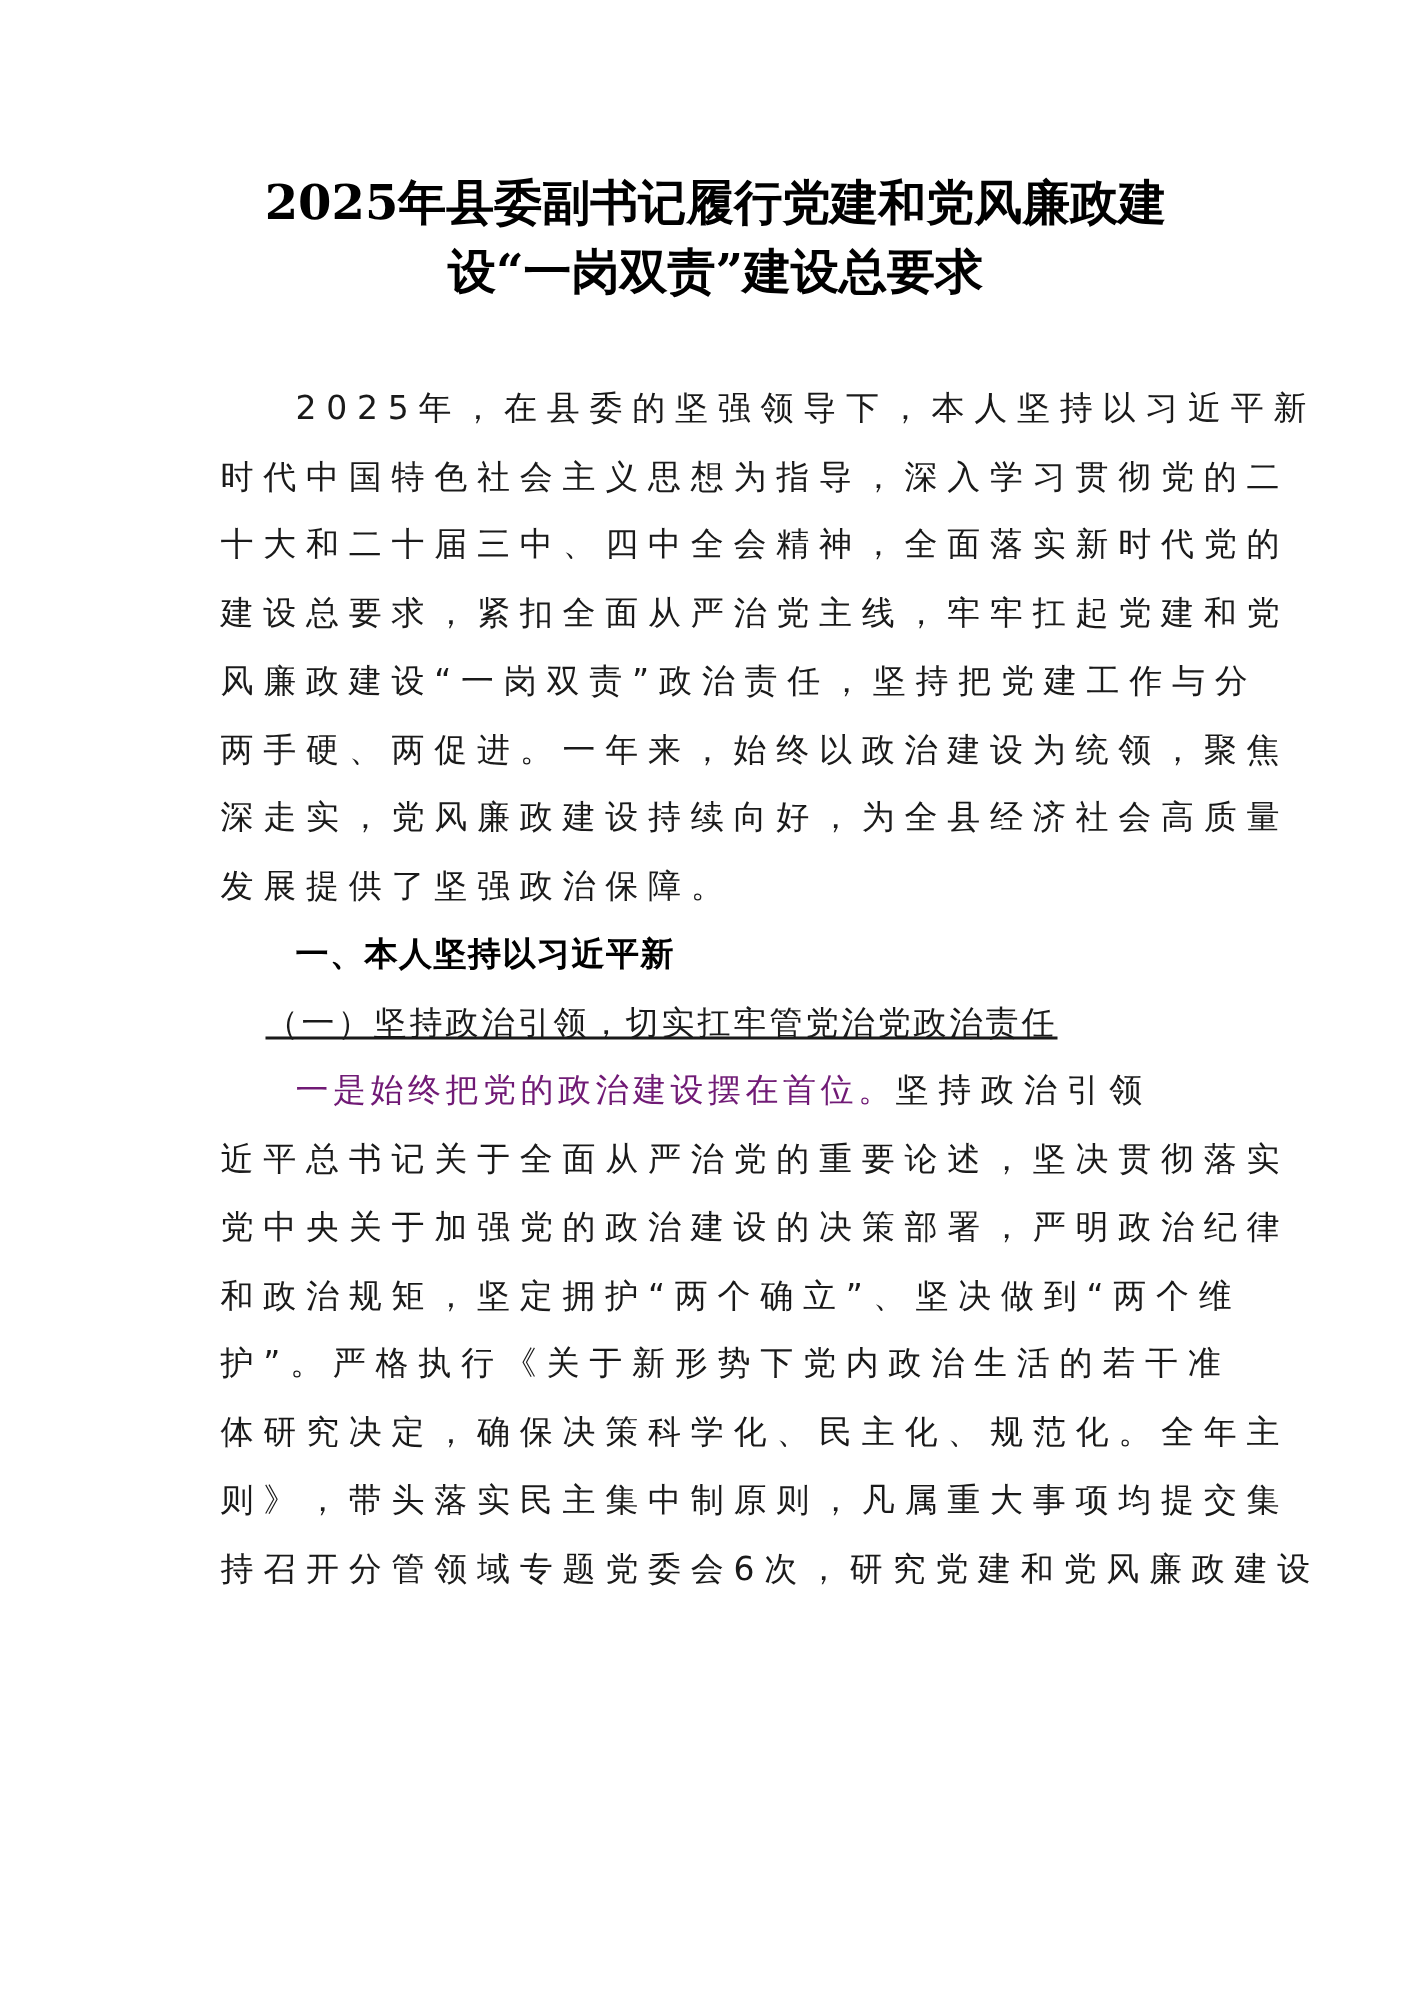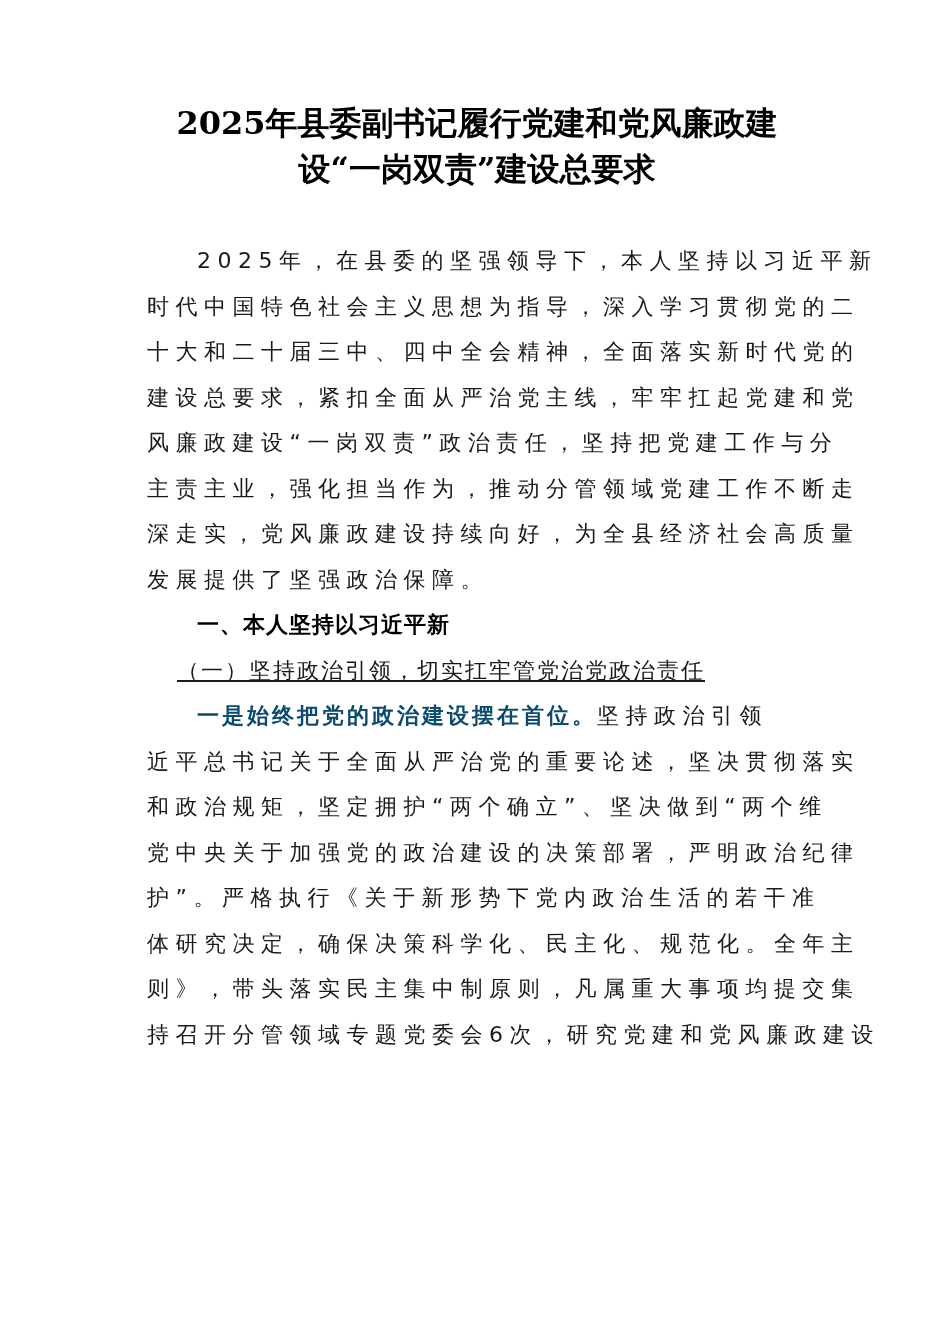--- a/index.html
+++ b/index.html
@@ -10,21 +10,21 @@
     body {
       width: 950px;
       height: 1344px;
       position: relative;
       overflow: hidden;
       color: #111111;
     }
     .page {
       position: absolute;
       left: 147px;
-      top: 100px;
+      top: 112px;
       width: 660px;
     }
     .title {
       font-family: "DejaVu Serif", "Liberation Serif", serif;
       font-weight: bold;
       font-size: 32px;
       line-height: 46px;
       text-align: center;
       margin: 0;
       letter-spacing: 0px;
@@ -53,54 +53,54 @@
       letter-spacing: 1px;
       padding-left: 50px;
       color: #000;
     }
     .h2 {
       padding-left: 30px;
       letter-spacing: 2px;
       text-decoration: underline;
     }
     .bold-lead {
-      font-weight: bold;
-      color: #0c4a6e;
+      font-weight: normal;
+      color: #701a75;
       letter-spacing: 3px;
     }
   </style>
 </head>
 <body>
 
 <div class="page">
   <h1 class="title">
     <span>2025年县委副书记履行党建和党风廉政建</span>
     <span>设“一岗双责”建设总要求</span>
   </h1>
 
   <div class="body">
     <div>
       <span class="line indent">2025年，在县委的坚强领导下，本人坚持以习近平新</span>
       <span class="line">时代中国特色社会主义思想为指导，深入学习贯彻党的二</span>
       <span class="line">十大和二十届三中、四中全会精神，全面落实新时代党的</span>
       <span class="line">建设总要求，紧扣全面从严治党主线，牢牢扛起党建和党</span>
       <span class="line">风廉政建设“一岗双责”政治责任，坚持把党建工作与分</span>
-      <span class="line">主责主业，强化担当作为，推动分管领域党建工作不断走</span>
+      <span class="line">两手硬、两促进。一年来，始终以政治建设为统领，聚焦</span>
       <span class="line">深走实，党风廉政建设持续向好，为全县经济社会高质量</span>
       <span class="line">发展提供了坚强政治保障。</span>
     </div>
 
     <span class="line h1">一、本人坚持以习近平新</span>
 
     <span class="line h2">（一）坚持政治引领，切实扛牢管党治党政治责任</span>
 
     <div>
       <span class="line indent"><span class="bold-lead">一是始终把党的政治建设摆在首位。</span><span>坚持政治引领</span></span>
       <span class="line">近平总书记关于全面从严治党的重要论述，坚决贯彻落实</span>
+      <span class="line">党中央关于加强党的政治建设的决策部署，严明政治纪律</span>
       <span class="line">和政治规矩，坚定拥护“两个确立”、坚决做到“两个维</span>
-      <span class="line">党中央关于加强党的政治建设的决策部署，严明政治纪律</span>
       <span class="line">护”。严格执行《关于新形势下党内政治生活的若干准</span>
       <span class="line">体研究决定，确保决策科学化、民主化、规范化。全年主</span>
       <span class="line">则》，带头落实民主集中制原则，凡属重大事项均提交集</span>
       <span class="line">持召开分管领域专题党委会6次，研究党建和党风廉政建设</span>
     </div>
   </div>
 </div>
 
 </body></html>

